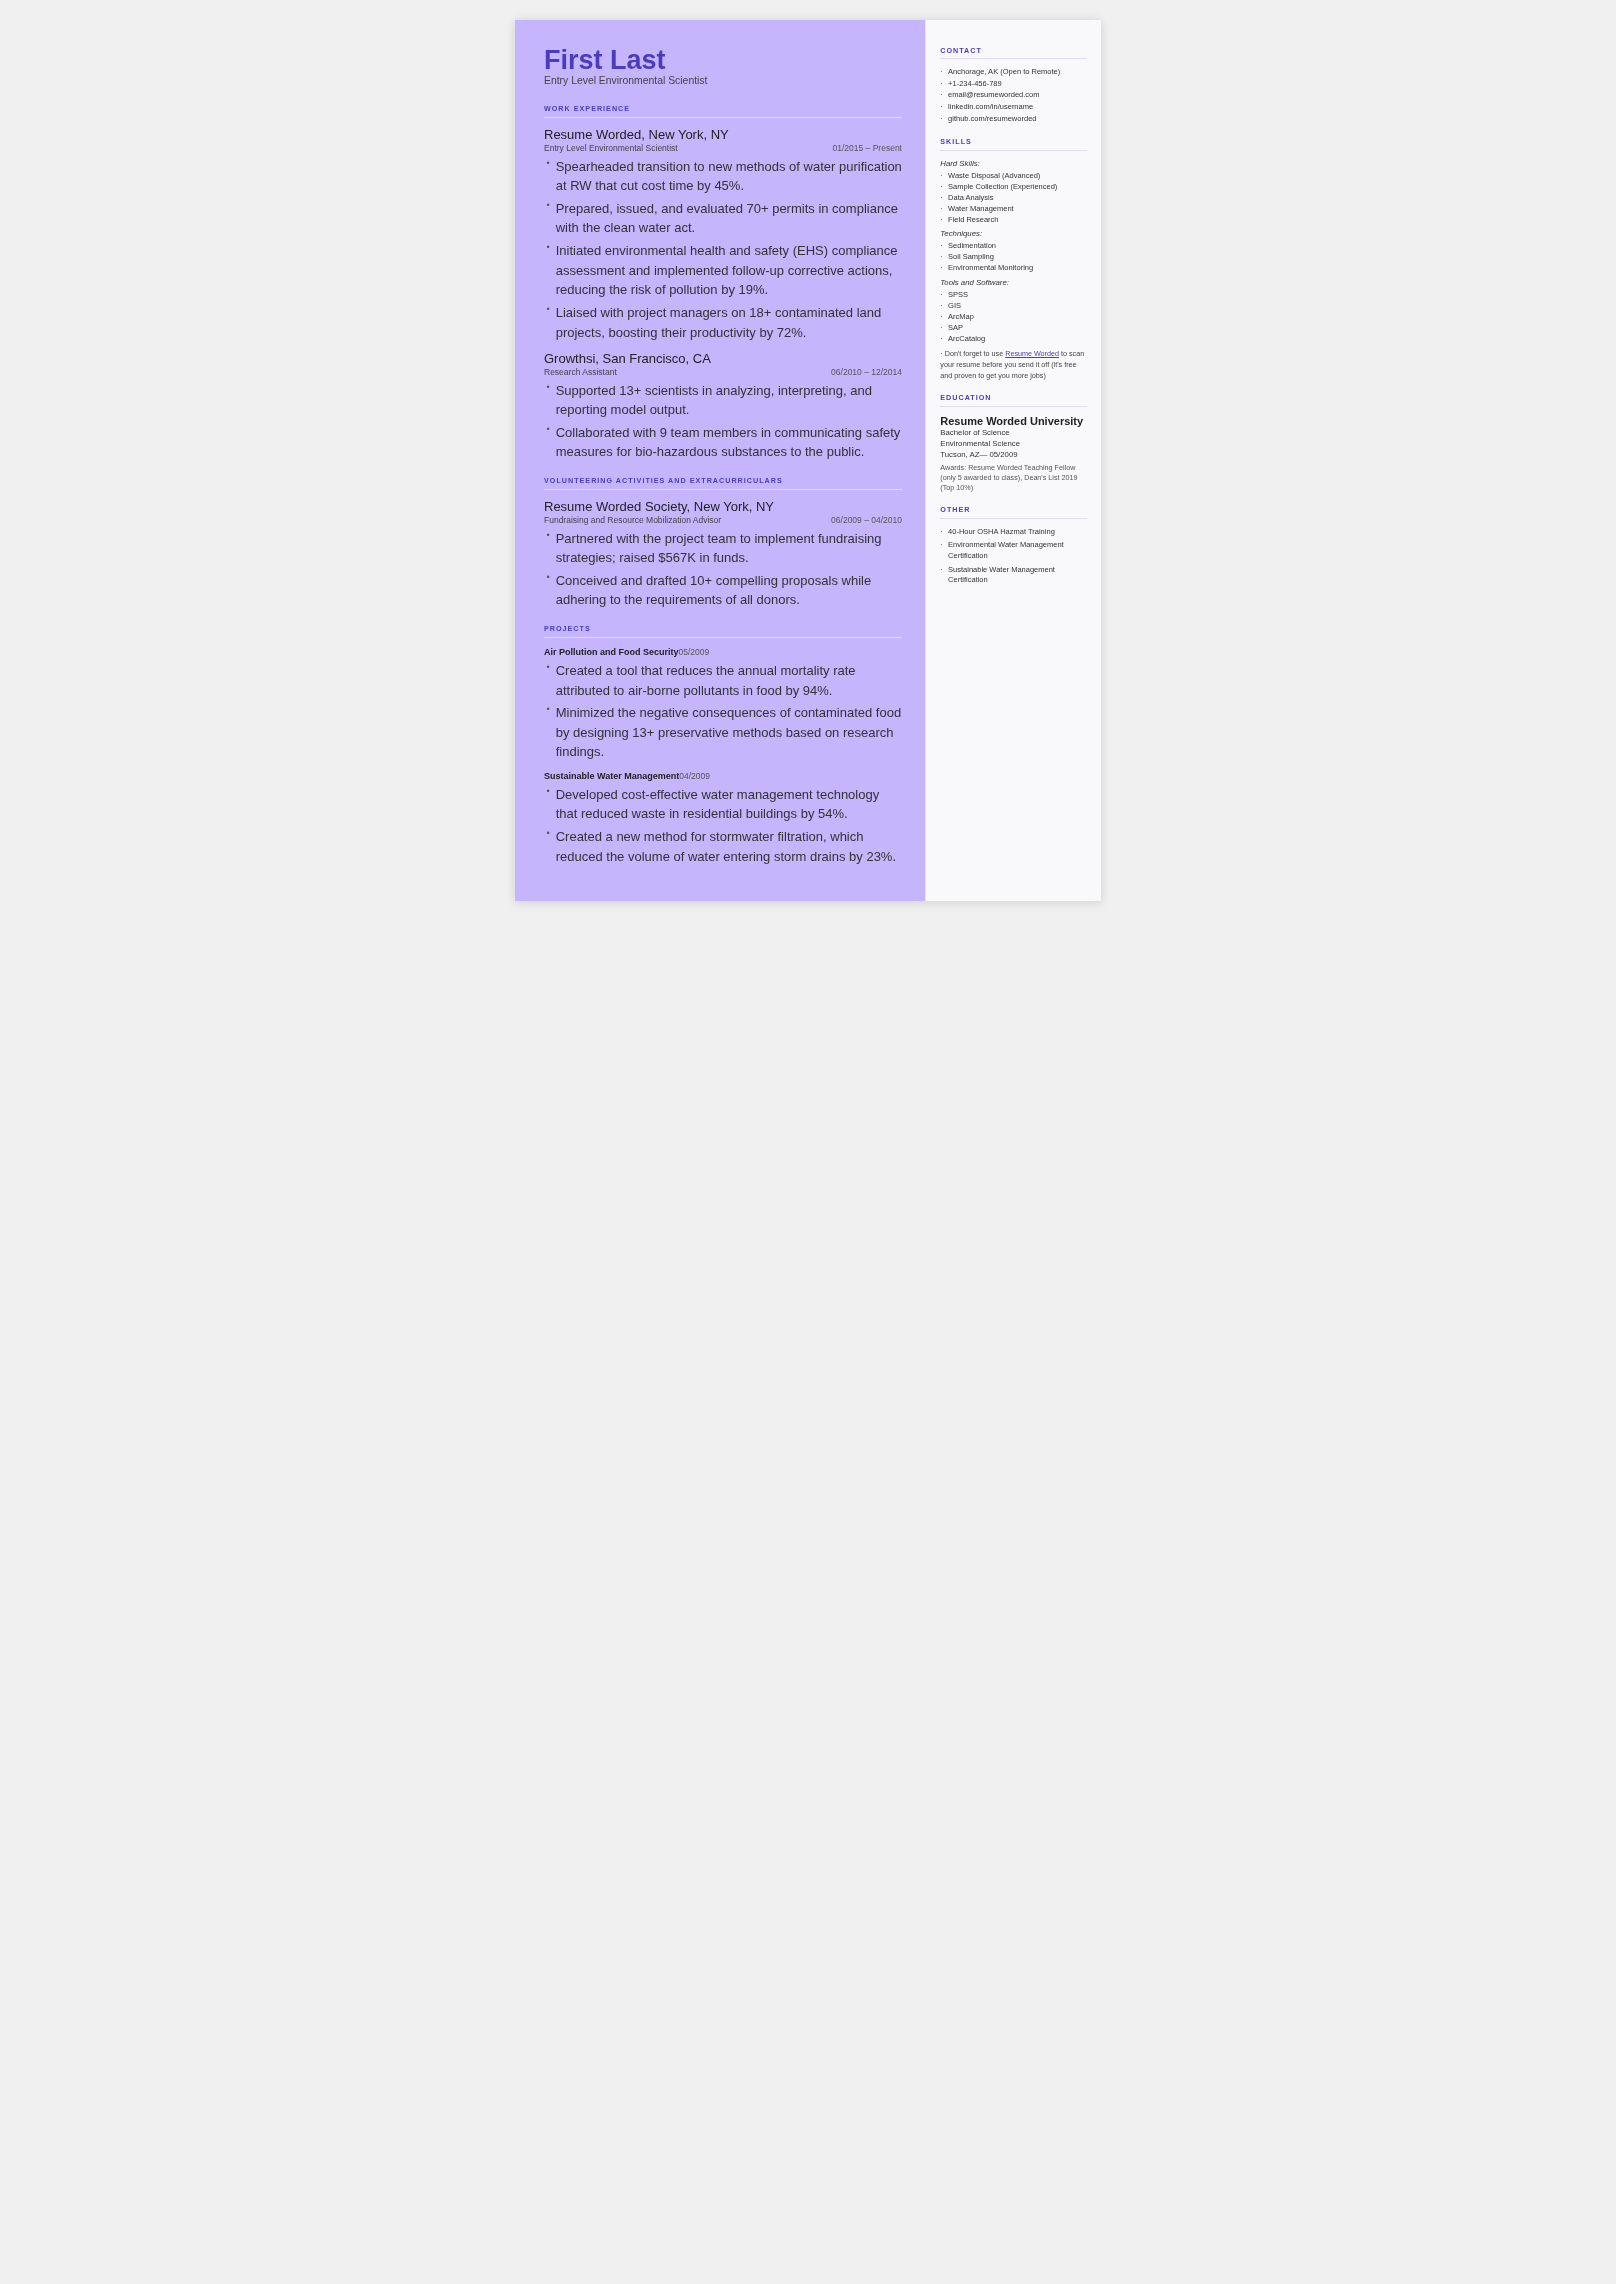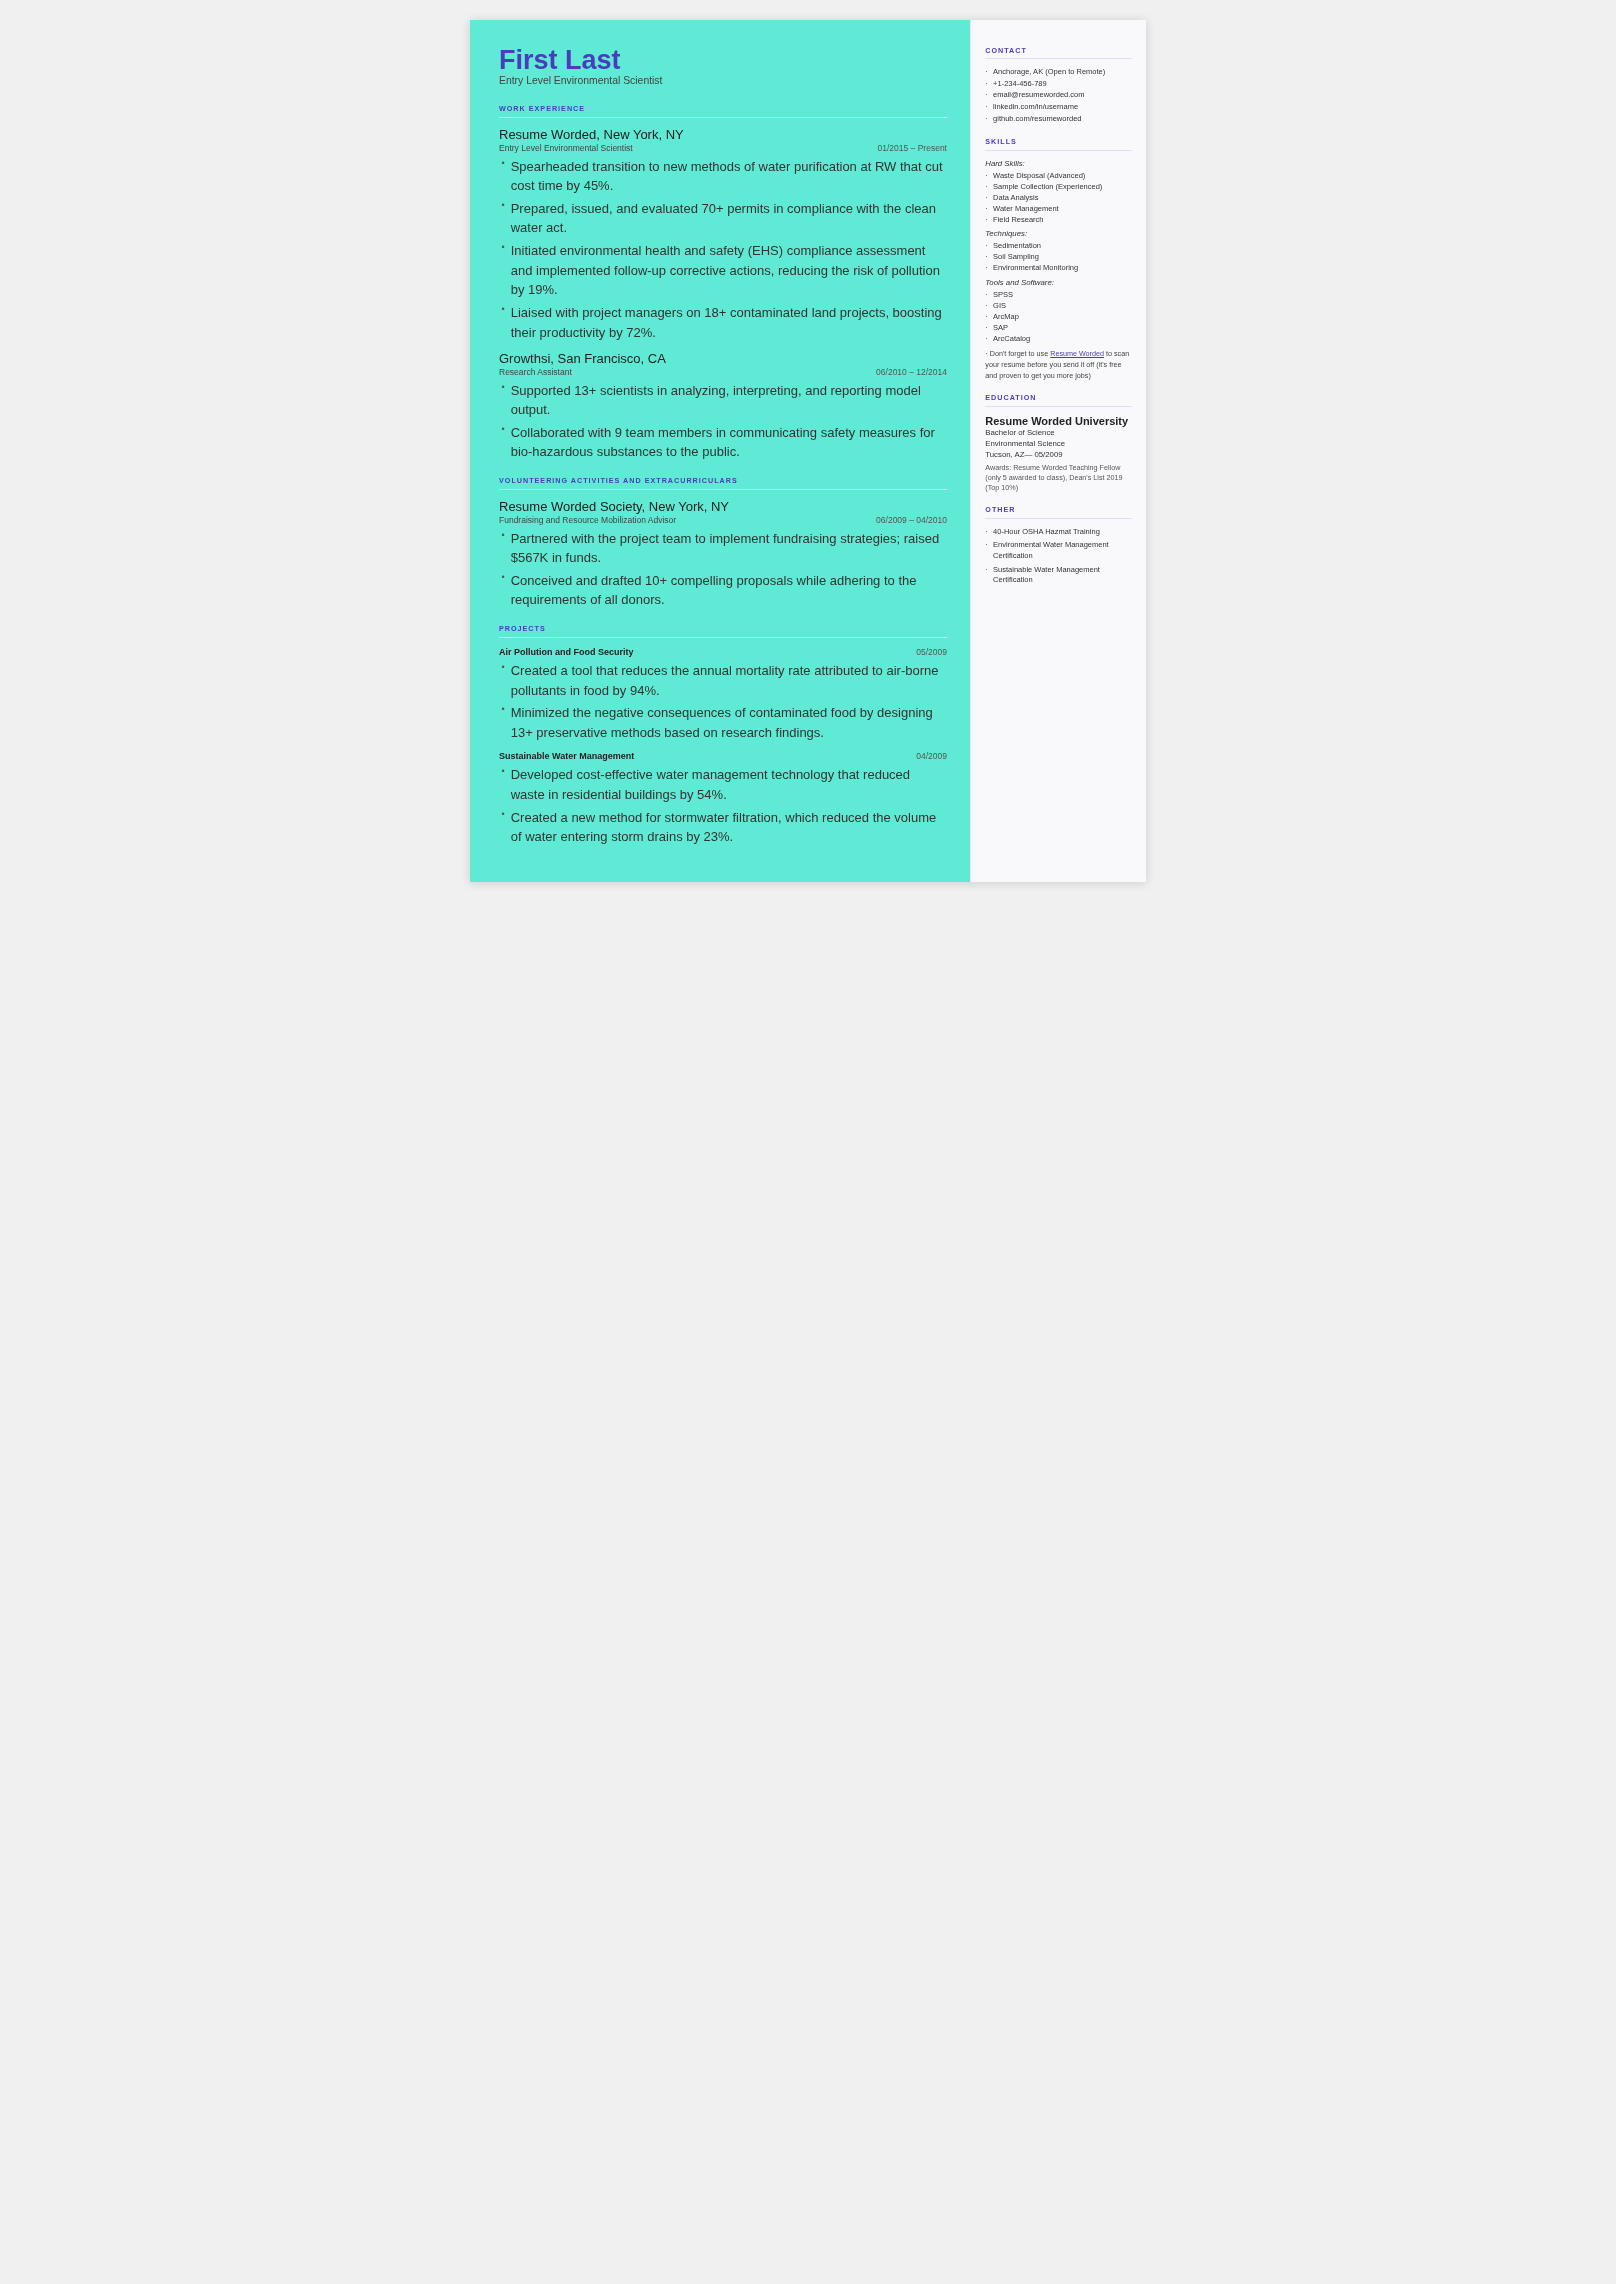--- a/index.html
+++ b/index.html
@@ -5,22 +5,22 @@
     * { box-sizing: border-box; margin: 0; padding: 0; }
     body {
       font-family: 'Arial', sans-serif;
       background: #f0f0f0;
       display: flex;
       justify-content: center;
       align-items: flex-start;
       padding: 19.5px;
     }
     .resume-page {
-      background: #5eead4;
-      width: 676px;
+      background: #c4b5fd;
+      width: 586px;
       min-height: 781px;
       display: flex;
       flex-direction: row;
       box-shadow: 0 1.3px 9.8px rgba(0,0,0,0.15);
     }
     
     .left-col {
       flex: 1;
       padding: 26px 23px 26px 29px;
       border-right: none;
@@ -98,24 +98,22 @@
       color: #555;
       font-size: 9px;
     }
     .project-title {
       font-size: 9px;
       font-weight: 700;
       color: #222;
     }
     .project-row {
       display: flex;
-      justify-content: space-between;
       align-items: baseline;
       margin-bottom: 3.9px;
-      gap: 22px;
     }
     .project-date {
       font-size: 8.5px;
       color: #555;
     }
 
     
     .right-col {
       width: 176px;
       min-width: 176px;

